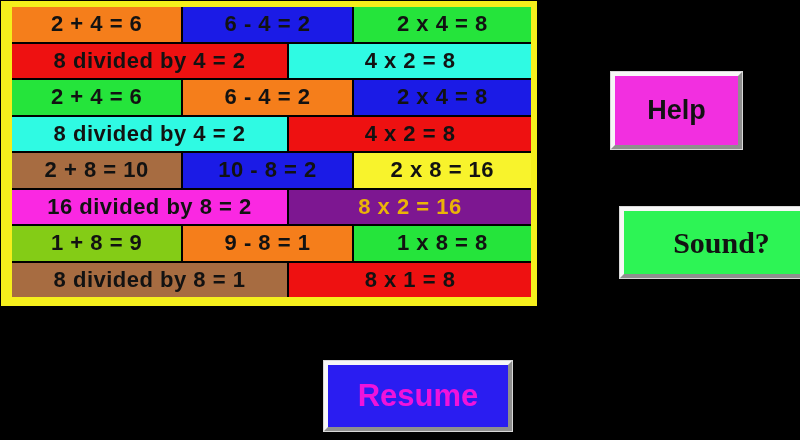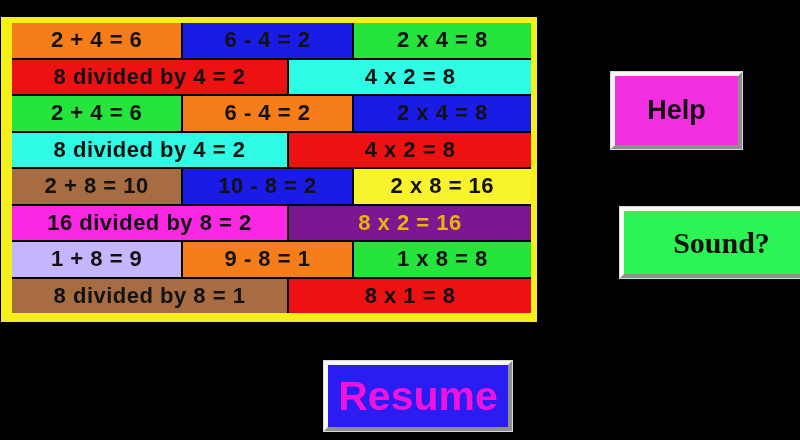--- a/index.html
+++ b/index.html
@@ -15,21 +15,20 @@
     background: #000000;
   }
 
   
   .board {
     position: absolute;
     left: 1px; top: 1px;
     width: 536px; height: 305px;
     background: #F5EF1C;
     box-sizing: border-box;
-    margin-top: 16px;
   }
   .board-inner {
     position: absolute;
     left: 11px; top: 6px; right: 6px; bottom: 9px;
     background: #000000;
     display: grid;
     grid-template-rows: repeat(8, 1fr);
     row-gap: 2px;
   }
   .row { display: grid; column-gap: 2px; }
@@ -55,21 +54,21 @@
     border: 4px solid;
     border-color: #f7f7f7 #8f8f8f #8f8f8f #f7f7f7;
     outline: 1px solid #d8d8d8;
     padding: 0;
     cursor: pointer;
     white-space: nowrap;
   }
   #help-btn   { left: 611px; top: 72px;  width: 131px; height: 77px; font-size: 27px; }
   #sound-btn  { left: 620px; top: 207px; width: 203px; height: 71px; font-size: 30px; font-family: Liberation Serif, serif; }
   #leave-btn  { left: 13px;  top: 315px; width: 142px; height: 59px; font-size: 31px; font-style: italic; }
-  #resume-btn { left: 324px; top: 361px; width: 188px; height: 70px; font-size: 41px; }
+  #resume-btn { left: 324px; top: 361px; width: 188px; height: 70px; font-size: 31px; }
 </style>
 </head>
 <body>
 
 <div class="stage">
 
   <div class="board">
     <div class="board-inner" id="board-rows">
         <div class="row cols3">
           <div class="cell" style="background: rgb(245, 126, 27); color: rgb(18, 18, 18);">2 + 4 = 6</div>
@@ -92,21 +91,21 @@
         <div class="row cols3">
           <div class="cell" style="background: rgb(167, 108, 65); color: rgb(18, 18, 18);">2 + 8 = 10</div>
           <div class="cell" style="background: rgb(27, 27, 230); color: rgb(18, 18, 18);">10 - 8 = 2</div>
           <div class="cell" style="background: rgb(248, 243, 44); color: rgb(18, 18, 18);">2 x 8 = 16</div>
         </div>
         <div class="row cols2">
           <div class="cell" style="background: rgb(250, 40, 226); color: rgb(18, 18, 18);">16 divided by 8 = 2</div>
           <div class="cell" style="background: rgb(125, 23, 145); color: #eab308;">8 x 2 = 16</div>
         </div>
         <div class="row cols3">
-          <div class="cell" style="background: #c4b5fd; color: rgb(18, 18, 18); text-align: right;">1 + 8 = 9</div>
+          <div class="cell" style="background: #84cc16; color: rgb(18, 18, 18); text-align: right;">1 + 8 = 9</div>
           <div class="cell" style="background: rgb(245, 126, 27); color: rgb(18, 18, 18);">9 - 8 = 1</div>
           <div class="cell" style="background: rgb(37, 228, 59); color: rgb(18, 18, 18);">1 x 8 = 8</div>
         </div>
         <div class="row cols2">
           <div class="cell" style="background: rgb(167, 108, 65); color: rgb(18, 18, 18);">8 divided by 8 = 1</div>
           <div class="cell" style="background: rgb(238, 17, 17); color: rgb(18, 18, 18);">8 x 1 = 8</div>
         </div>
       </div>
   </div>
 

